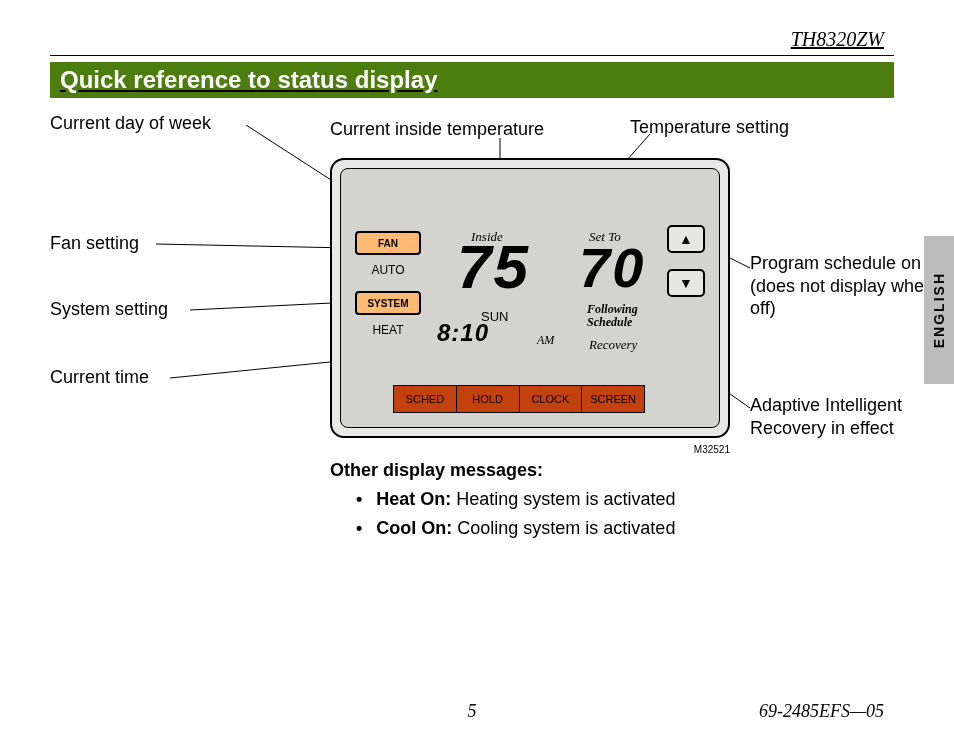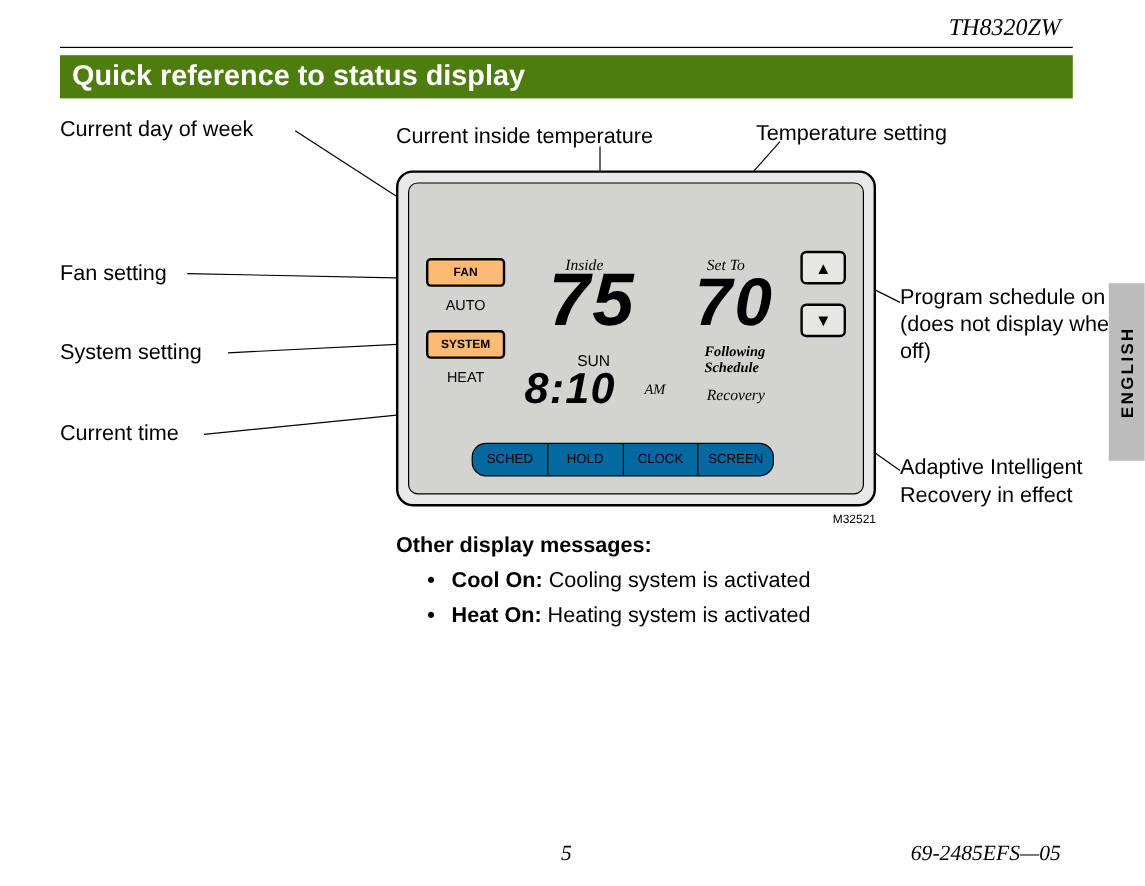--- a/index.html
+++ b/index.html
@@ -8,21 +8,22 @@
     height: 738px;
     background: #fff;
     font-family: Arial, Helvetica, sans-serif;
     position: relative;
     color: #000;
   }
   .page {
     position: relative;
     width: 100%;
     height: 100%;
-    padding: 12px 60px 30px 50px;
+    padding: 28px 60px 30px 50px;
+    text-decoration: underline;
   }
   .model {
     text-align: right;
     font-style: italic;
     font-size: 20px;
     font-family: "Times New Roman", serif;
     margin-bottom: 4px;
     padding-right: 10px;
   }
   .rule-top {
@@ -111,21 +112,21 @@
     letter-spacing: 2px;
   }
   .day {
     position: absolute;
     font-size: 13px;
   }
   .clock {
     position: absolute;
     font-style: italic;
     font-weight: bold;
-    font-size: 36px;
+    font-size: 24px;
     letter-spacing: 1px;
   }
   .ampm {
     position: absolute;
     font-size: 12px;
     font-style: italic;
     font-family: "Times New Roman", serif;
   }
   .scheduler {
     position: absolute;
@@ -153,22 +154,22 @@
     justify-content: center;
     font-size: 14px;
   }
   .bottom-bar {
     position: absolute;
     left: 52px;
     bottom: 14px;
     width: 252px;
     height: 28px;
     border: 1.5px solid #000;
-    background: #0369a1;
-    border-radius: 12px;
+    background: #c2410c;
+    border-radius: 0;
     display: flex;
   }
   .bottom-bar > div {
     flex: 1;
     border-right: 1.5px solid #000;
     display: flex;
     align-items: center;
     justify-content: center;
     font-size: 11px;
   }
@@ -295,22 +296,22 @@
           <div>SCREEN</div>
         </div>
 
       </div>
     </div>
     <div class="figcode">M32521</div>
 
     <div class="other">
       <h3>Other display messages:</h3>
       <ul>
+        <li><b>Heat On:</b><span> Heating system is activated</span></li>
         <li><b>Cool On:</b><span> Cooling system is activated</span></li>
-        <li><b>Heat On:</b><span> Heating system is activated</span></li>
       </ul>
     </div>
 
   </div>
 
   <div class="footer">5</div>
   <div class="foot-right">69-2485EFS—05</div>
 </div>
 
 <div class="lang-tab">

